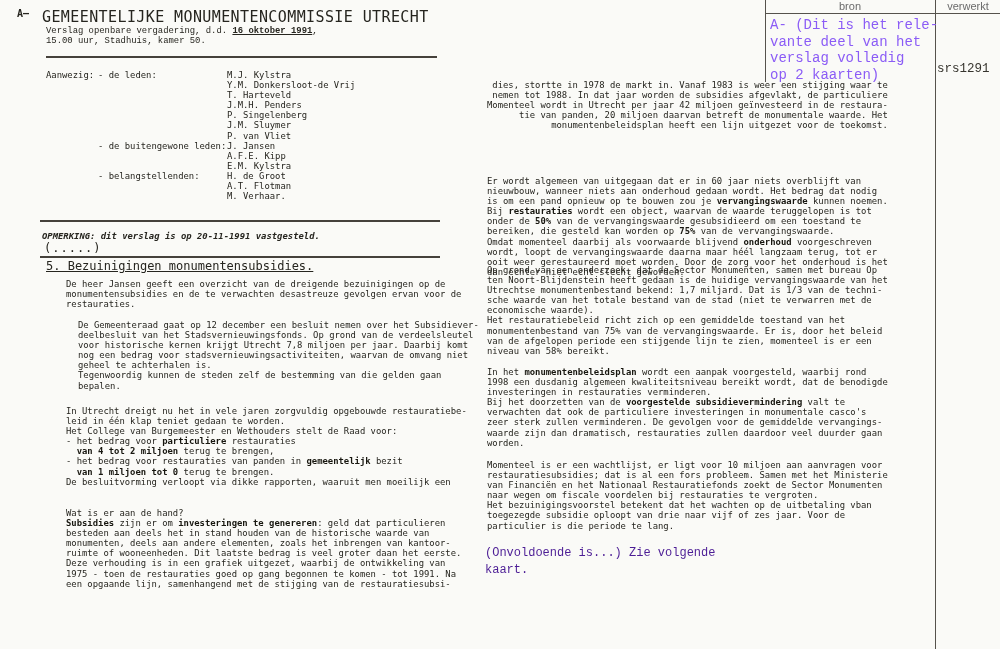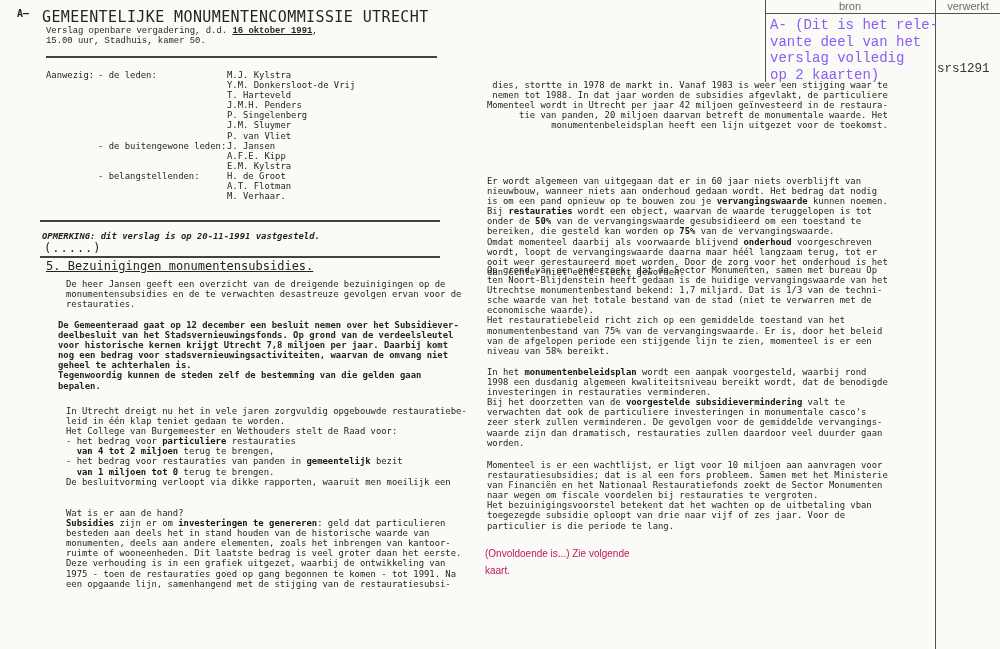--- a/index.html
+++ b/index.html
@@ -50,21 +50,21 @@
     padding:2px 0 13px 2px;
   }
   .remark-text{font-size:8.9px;font-weight:bold;font-style:italic;}
   .ellipsis{position:absolute;left:44px;top:241px;font-size:12px;letter-spacing:1px;}
   .section-heading{position:absolute;left:46px;top:259px;font-size:12px;text-decoration:underline;}
   .para{position:absolute;font-size:8.9px;line-height:10.1px;}
   .para .line{white-space:pre;}
   .para b,b{font-weight:bold;color:#17160f;}
   .closing-note{
     position:absolute;left:485px;top:545px;
-    font-family:Liberation Sans, sans-serif;font-size:10px;line-height:17px;color:#be185d;
+    font-family:Liberation Mono, monospace;font-size:12px;line-height:17px;color:#4c1d95;
   }
   .closing-note .line{white-space:pre;}
 </style>
 </head>
 <body>
 
 <div class="page">
 
   <div class="frame-vline"></div>
   <div class="anno-left-border"></div>
@@ -138,21 +138,21 @@
   </div>
   <div class="ellipsis">(.....)</div>
 
   <div class="section-heading">5.  Bezuinigingen monumentensubsidies.</div>
 
   <div class="para" style="left:66px;top:279px;">
       <div class="line">De heer Jansen geeft een overzicht van de dreigende bezuinigingen op de</div>
       <div class="line">monumentensubsidies en de te verwachten desastreuze gevolgen ervan voor de</div>
       <div class="line">restauraties.</div>
     </div>
-  <div class="para" style="left:58px;top:320px;font-weight:bold;">
+  <div class="para" style="left:78px;top:320px;">
       <div class="line">De Gemeenteraad gaat op 12 december een besluit nemen over het Subsidiever-</div>
       <div class="line">deelbesluit van het Stadsvernieuwingsfonds. Op grond van de verdeelsleutel</div>
       <div class="line">voor historische kernen krijgt Utrecht 7,8 miljoen per jaar. Daarbij komt</div>
       <div class="line">nog een bedrag voor stadsvernieuwingsactiviteiten, waarvan de omvang niet</div>
       <div class="line">geheel te achterhalen is.</div>
       <div class="line">Tegenwoordig kunnen de steden zelf de bestemming van die gelden gaan</div>
       <div class="line">bepalen.</div>
     </div>
   <div class="para" style="left:66px;top:406px;">
       <div class="line">In Utrecht dreigt nu het in vele jaren zorgvuldig opgebouwde restauratiebe-</div>

